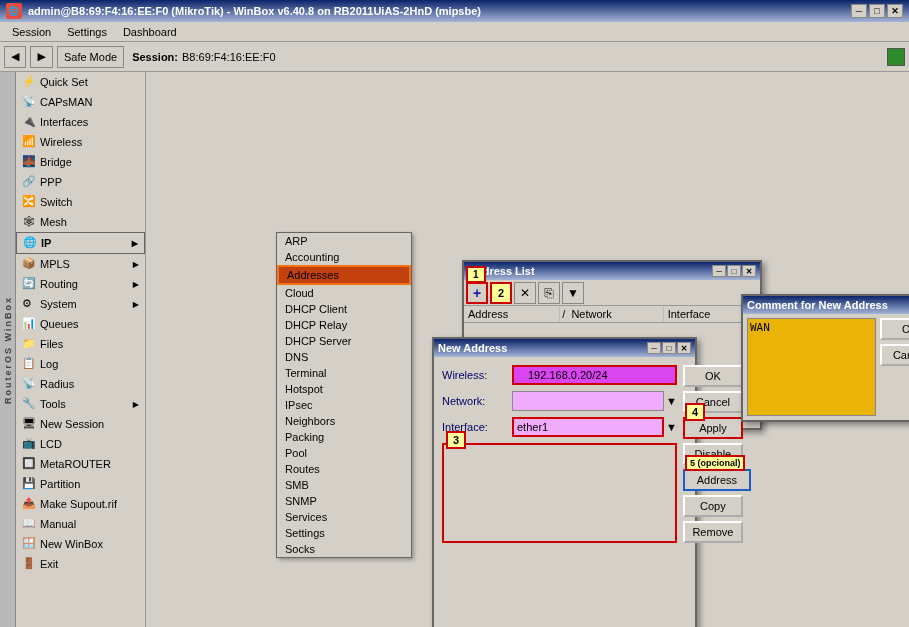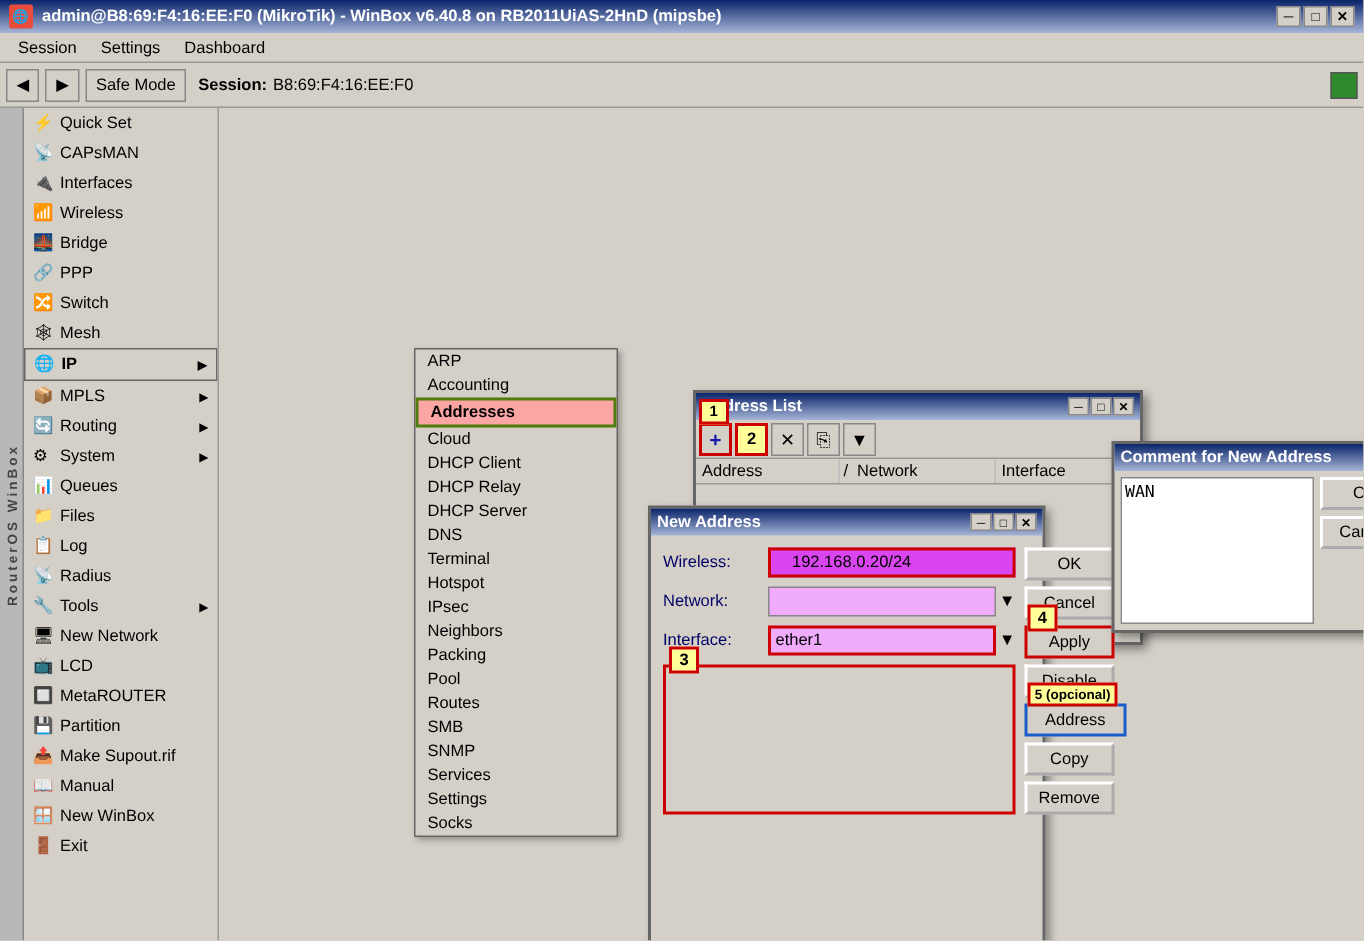--- a/index.html
+++ b/index.html
@@ -30,21 +30,21 @@
     .sidebar-item { display: flex; align-items: center; padding: 3px 6px; cursor: pointer; font-size: 11px; gap: 4px; }
     .sidebar-item .icon { width: 14px; height: 14px; flex-shrink: 0; }
     .sidebar-item.has-arrow::after { content: '▶'; font-size: 8px; margin-left: auto; }
 
     
     .content-area { flex: 1; position: relative; background: #d4d0c8; overflow: hidden; }
 
     
     .ip-submenu { position: absolute; left: 130px; top: 160px; width: 136px; background: #d4d0c8; border: 1px solid #666; z-index: 10; box-shadow: 2px 2px 4px rgba(0,0,0,0.3); }
     .ip-submenu-item { padding: 2px 8px; font-size: 11px; cursor: pointer; }
-    .ip-submenu-item.highlighted { border: 2px solid #4d7c0f; background: #fca5a5; color: #000; font-weight: bold; }
+    .ip-submenu-item.highlighted { border: 2px solid #f97316; background: #c2410c; color: #000; font-weight: normal; }
 
     
     .window { position: absolute; background: #d4d0c8; border: 2px solid #666; box-shadow: 3px 3px 6px rgba(0,0,0,0.4); }
     .window-titlebar { background: linear-gradient(to bottom, #0a246a, #a6b5d7); height: 18px; display: flex; align-items: center; padding: 0 4px; color: white; font-size: 11px; font-weight: bold; }
     .window-titlebar-title { flex: 1; }
     .window-titlebar-btn { width: 14px; height: 12px; background: #d4d0c8; border: 1px solid #888; font-size: 8px; display: flex; align-items: center; justify-content: center; cursor: pointer; margin-left: 1px; color: #000; }
 
     
     .addr-list { left: 316px; top: 188px; width: 300px; height: 170px; }
     .addr-list-toolbar { background: #d4d0c8; height: 26px; display: flex; align-items: center; padding: 2px; gap: 2px; border-bottom: 1px solid #999; }
@@ -60,21 +60,21 @@
 
     
     .new-addr-dlg { left: 286px; top: 265px; width: 265px; height: 310px; z-index: 20; }
     .form-row { display: flex; align-items: center; margin-bottom: 6px; }
     .form-label { width: 70px; font-size: 11px; color: #000066; }
     .form-input { height: 20px; border: 1px solid #888; background: #f0abfc; font-size: 11px; padding: 1px 3px; flex: 1; }
     .form-input.highlighted { border: 2px solid #cc0000; background: #d946ef; padding-left: 14px; }
     .dlg-btn { width: 60px; height: 22px; background: #d4d0c8; border: 2px outset #fff; font-size: 11px; cursor: pointer; display: flex; align-items: center; justify-content: center; }
     .dlg-btn.apply-btn { border: 2px solid #cc0000; }
     .dlg-btn.comment-btn { border: 2px solid #1a5ec9; width: 68px; }
-    .comment-textarea { width: 100%; height: 50px; border: 1px solid #888; background: #ffffff; font-size: 11px; padding: 2px; resize: none; }
+    .comment-textarea { width: 100%; height: 50px; border: 1px solid #888; background: #eab308; font-size: 11px; padding: 2px; resize: none; }
 
     
     ::-webkit-scrollbar { width: 8px; }
     ::-webkit-scrollbar-track { background: #d4d0c8; }
     ::-webkit-scrollbar-thumb { background: #999; }
 
     
     .left-brand { width: 16px; height: 100%; background: #b8b8b8; display: flex; align-items: center; justify-content: center; border-right: 1px solid #888; flex-shrink: 0; }
     .left-brand-text { writing-mode: vertical-rl; transform: rotate(180deg); font-size: 9px; color: #444; font-weight: bold; letter-spacing: 2px; }
   </style>
@@ -176,21 +176,21 @@
     <div class="sidebar-item">
       <span class="icon">📡</span>
       <span>Radius</span>
     </div>
     <div class="sidebar-item has-arrow">
       <span class="icon">🔧</span>
       <span>Tools</span>
     </div>
     <div class="sidebar-item">
       <span class="icon">🖥</span>
-      <span>New Network</span>
+      <span>New Session</span>
     </div>
     <div class="sidebar-item">
       <span class="icon">📺</span>
       <span>LCD</span>
     </div>
     <div class="sidebar-item">
       <span class="icon">🔲</span>
       <span>MetaROUTER</span>
     </div>
     <div class="sidebar-item">

